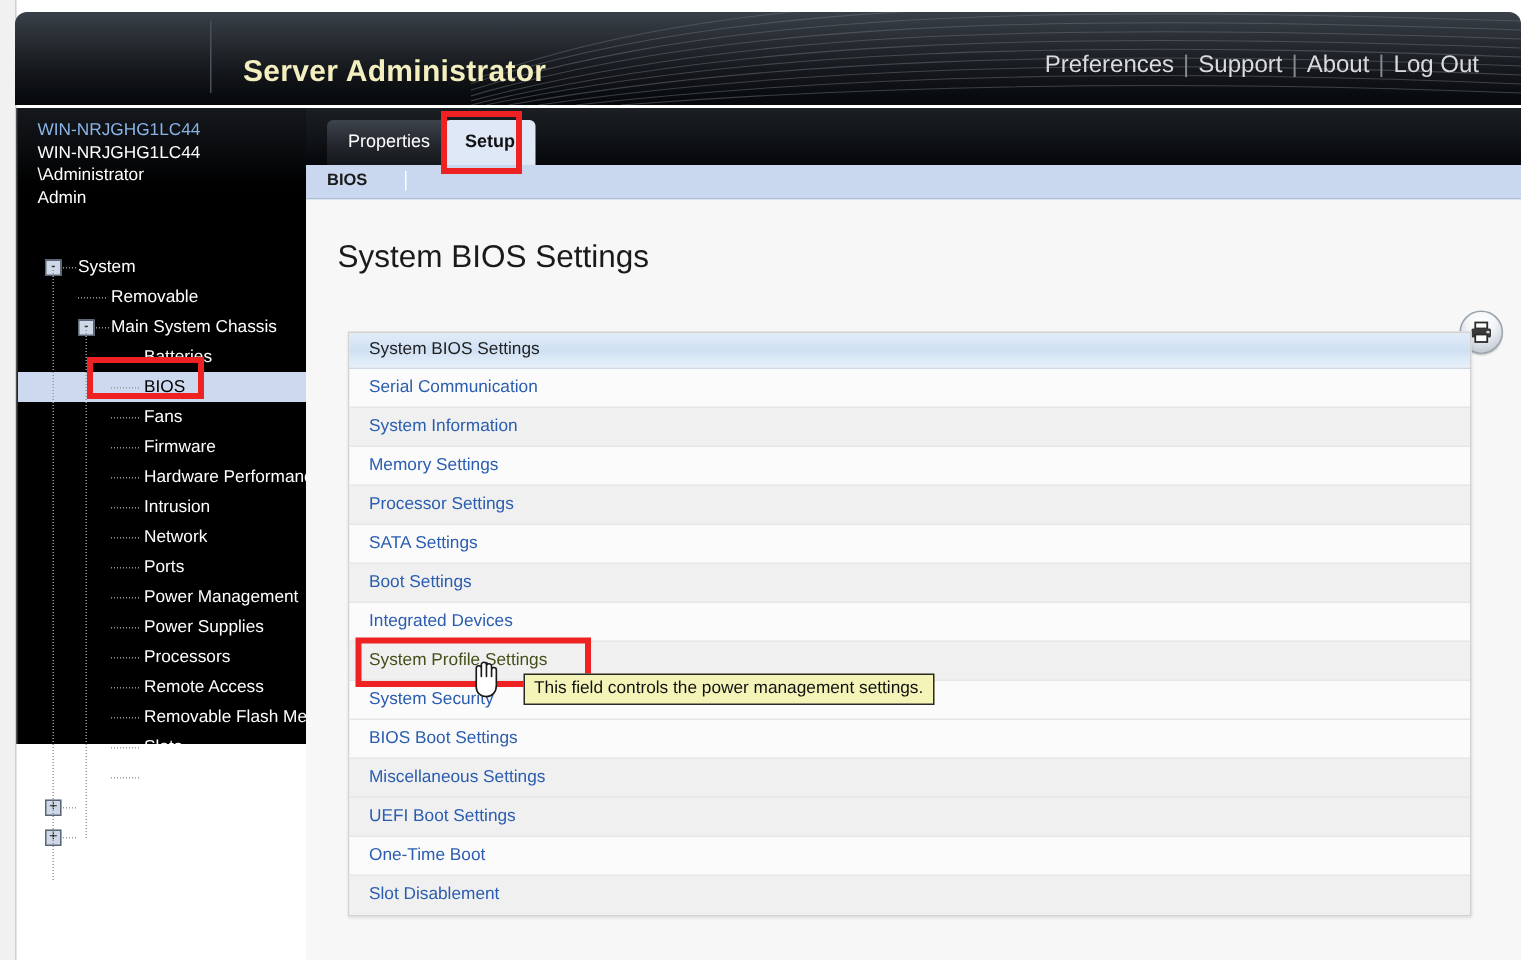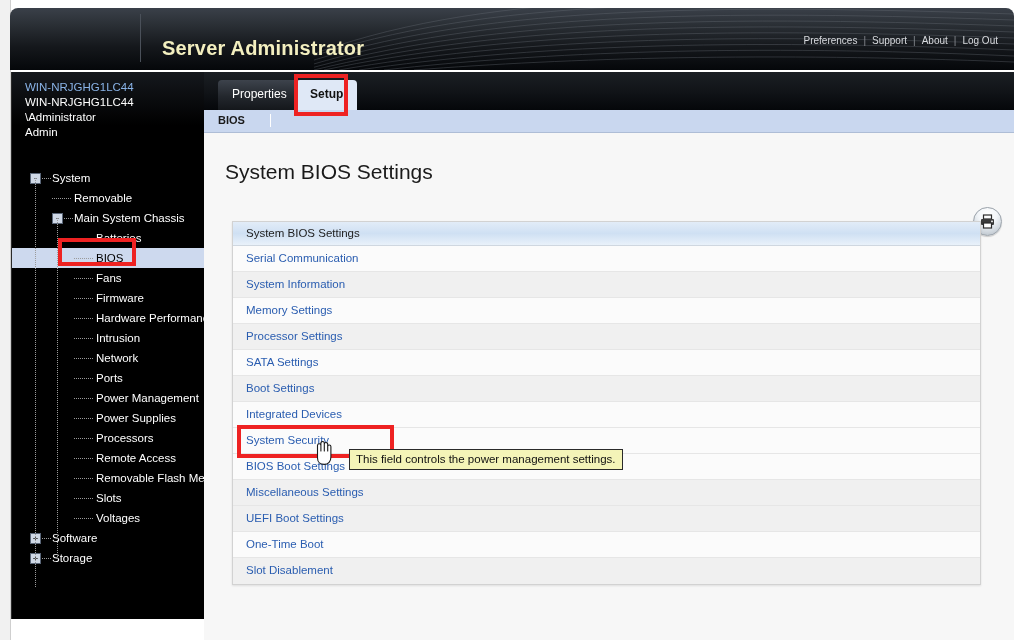--- a/index.html
+++ b/index.html
@@ -46,35 +46,35 @@
   }
   .banner-title {
     position: absolute;
     left: 152px; top: 29px;
     font-size: 20px; font-weight: bold;
     color: #f3efbf;
     letter-spacing: .2px;
   }
   .banner-links {
     position: absolute;
-    right: 16px; top: 27px;
-    font-size: 10px;
+    right: 28px; top: 27px;
+    font-size: 16px;
     color: #d8dade;
     white-space: nowrap;
   }
   .banner-links a {
     color: #d8dade; text-decoration: none;
   }
   .banner-links .sep { color: #878b90; margin: 0 6px; }
 
   
   .sidebar {
     position: absolute;
     left: 11px; top: 72px;
-    width: 193px; height: 547px;
+    width: 193px; height: 424px;
     background: #000000;
     border-left: 1px solid #2a2a2a;
   }
   .sb-info {
     position: absolute;
     left: 0; top: 0;
     width: 193px;
     padding: 8px 0 8px 13px;
     background: linear-gradient(to bottom, #15181d 0%, #000000 70%);
     box-sizing: border-box;
@@ -458,20 +458,21 @@
       <div class="settings">
         <div class="st-head">System BIOS Settings</div>
         <div id="st-rows">
             <div class="st-row odd"><a>Serial Communication</a></div>
             <div class="st-row even"><a>System Information</a></div>
             <div class="st-row odd"><a>Memory Settings</a></div>
             <div class="st-row even"><a>Processor Settings</a></div>
             <div class="st-row odd"><a>SATA Settings</a></div>
             <div class="st-row even"><a>Boot Settings</a></div>
             <div class="st-row odd"><a>Integrated Devices</a></div>
+            <div class="st-row even hovered"><a>System Profile Settings</a></div>
             <div class="st-row odd"><a>System Security</a></div>
             <div class="st-row odd"><a>BIOS Boot Settings</a></div>
             <div class="st-row even"><a>Miscellaneous Settings</a></div>
             <div class="st-row even"><a>UEFI Boot Settings</a></div>
             <div class="st-row odd"><a>One-Time Boot</a></div>
             <div class="st-row even"><a>Slot Disablement</a></div>
           </div>
       </div>
     </div>
   </div>

